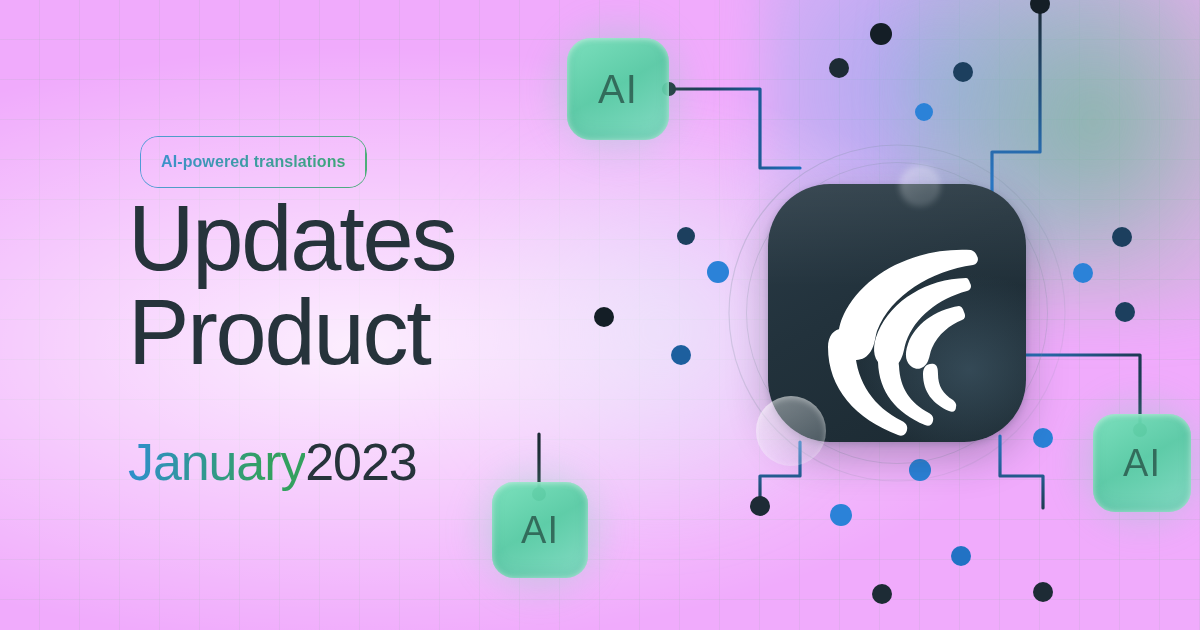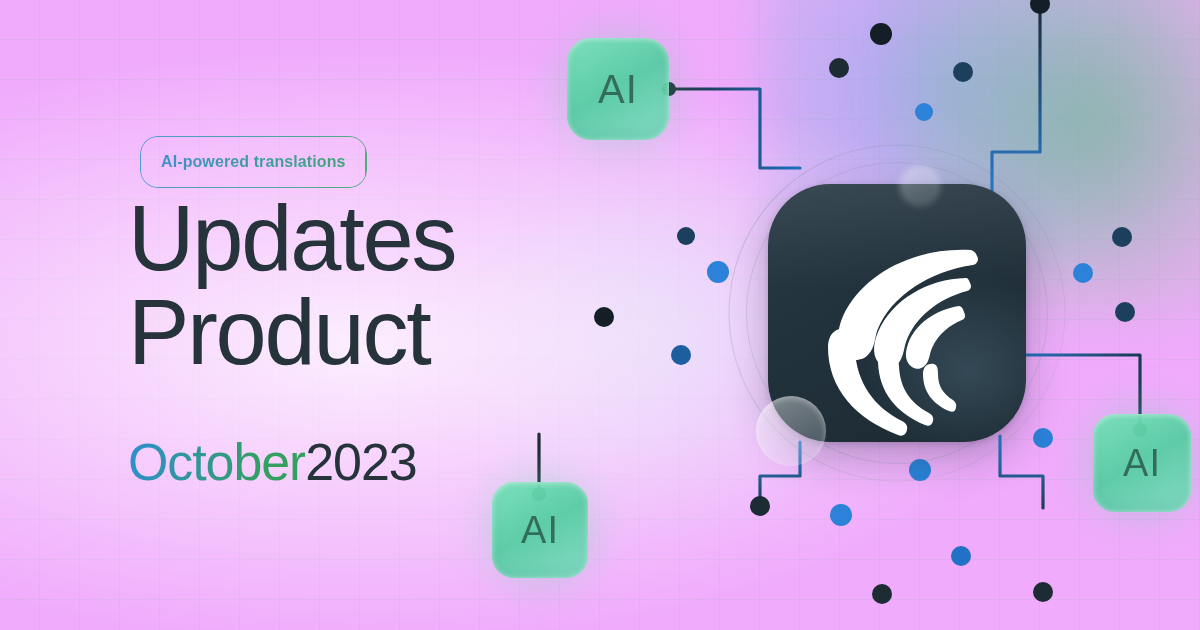--- a/index.html
+++ b/index.html
@@ -309,18 +309,18 @@
   <div class="content">
 
     <div class="badge">AI-powered translations</div>
 
     <div class="title">
       <span class="ln ln2">Updates</span>
       <span class="ln">Product</span>
     </div>
 
     <div class="date">
-      <span class="month">October</span><span class="year">2023</span>
+      <span class="month">January</span><span class="year">2023</span>
     </div>
 
   </div>
 
 </div>
 
 </body></html>

